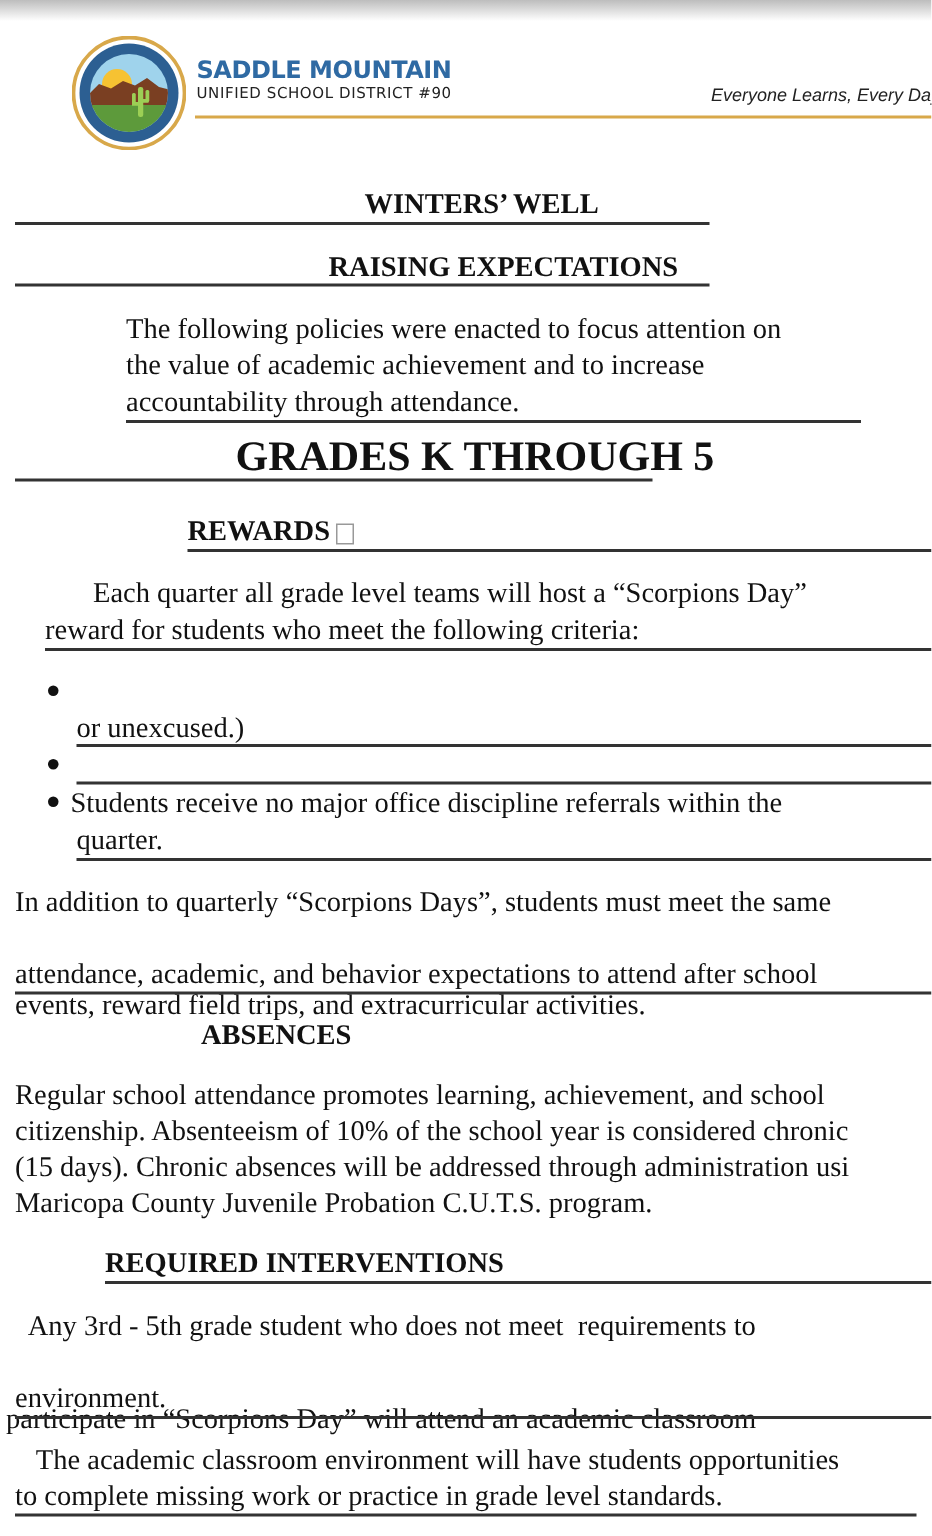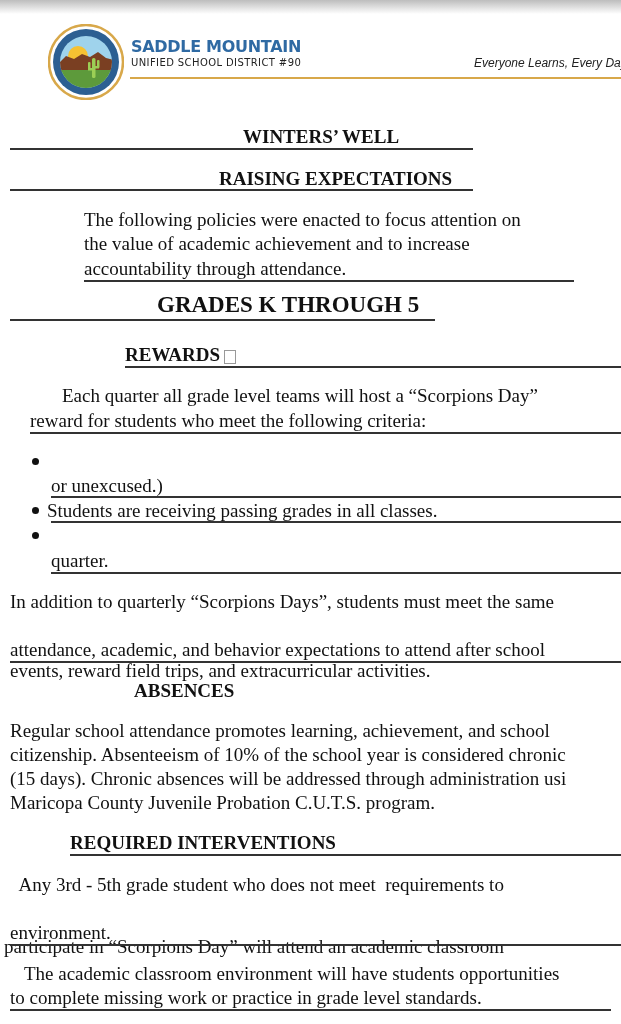--- a/index.html
+++ b/index.html
@@ -73,36 +73,36 @@
 <div class="t h" style="left:243px;top:125px;">WINTERS’ WELL</div>
 <div class="rule" style="left:10px;top:148px;width:463px;"></div>
 <div class="t h" style="left:219px;top:167px;">RAISING EXPECTATIONS</div>
 <div class="rule" style="left:10px;top:189px;width:463px;"></div>
 
 <div class="t" style="left:84px;top:208px;">The following policies were enacted to focus attention on</div>
 <div class="t" style="left:84px;top:232px;">the value of academic  achievement and to increase</div>
 <div class="t" style="left:84px;top:257px;">accountability through attendance.</div>
 <div class="rule" style="left:84px;top:280px;width:490px;"></div>
 
-<div class="t h" style="left:157px;top:291px;font-size:23px;line-height:28px;">GRADES K THROUGH 5</div>
+<div class="t h" style="left:157px;top:291px;font-size:28px;line-height:28px;">GRADES K THROUGH 5</div>
 <div class="rule" style="left:10px;top:319px;width:425px;"></div>
 
 <div class="t h" style="left:125px;top:343px;"><span>REWARDS</span><span class="box"></span></div>
 <div class="rule" style="left:125px;top:366px;width:496px;"></div>
 
 <div class="t" style="left:62px;top:384px;">Each quarter all grade level teams will host a “Scorpions Day”</div>
 <div class="t" style="left:30px;top:409px;">reward for students who meet the following criteria:</div>
 <div class="rule" style="left:30px;top:432px;width:591px;"></div>
 
 <div class="t" style="left:32px;top:450px;"><span class="bullet"></span></div>
 <div class="t" style="left:51px;top:474px;">or unexcused.)</div>
 <div class="rule" style="left:51px;top:496px;width:570px;"></div>
-<div class="t" style="left:32px;top:499px;"><span class="bullet"></span><span>Students are receiving passing grades in all classes.</span></div>
+<div class="t" style="left:32px;top:499px;"><span class="bullet"></span></div>
 <div class="rule" style="left:51px;top:521px;width:570px;"></div>
-<div class="t" style="left:32px;top:524px;"><span class="bullet"></span></div>
+<div class="t" style="left:32px;top:524px;"><span class="bullet"></span><span>Students receive no major office discipline referrals within the</span></div>
 <div class="t" style="left:51px;top:549px;">quarter.</div>
 <div class="rule" style="left:51px;top:572px;width:570px;"></div>
 
 <div class="t" style="left:10px;top:590px;">In addition to quarterly “Scorpions Days”, students must meet the same</div>
 <div class="t" style="left:10px;top:614px;margin-top:24px;">attendance, academic, and behavior expectations to attend after school</div>
 <div class="t" style="left:10px;top:638px;margin-top:21px;">events, reward field trips, and extracurricular activities.</div>
 <div class="rule" style="left:10px;top:661px;width:611px;"></div>
 
 <div class="t h" style="left:134px;top:679px;">ABSENCES</div>
 <div class="t" style="left:10px;top:719px;">Regular school attendance promotes learning, achievement, and school</div>

